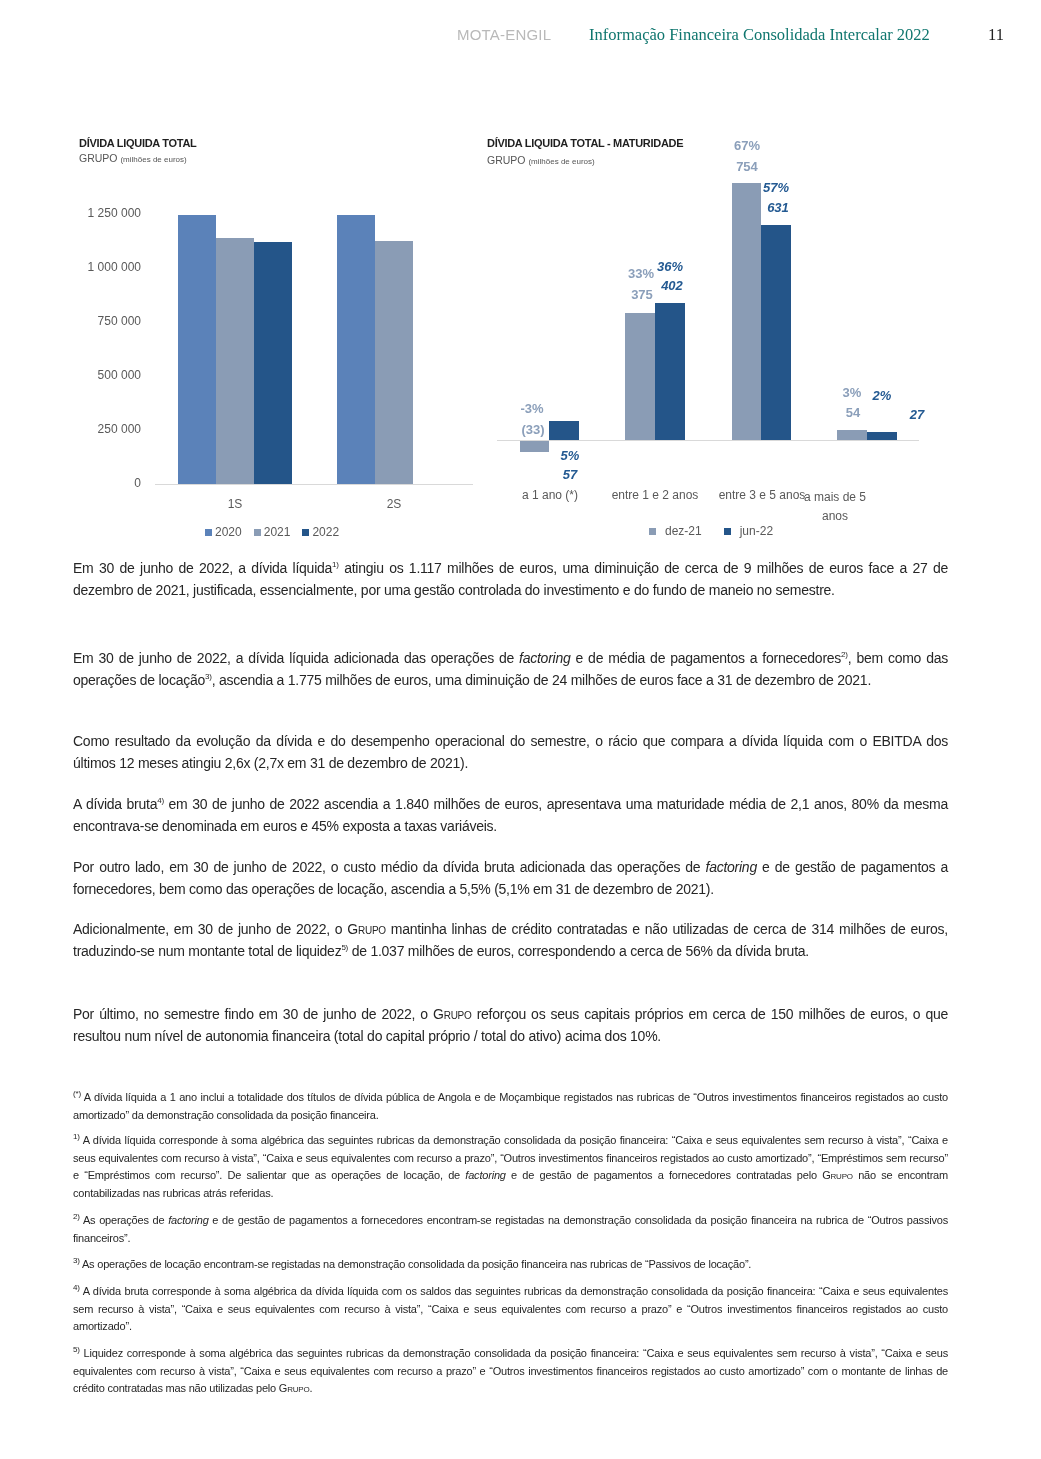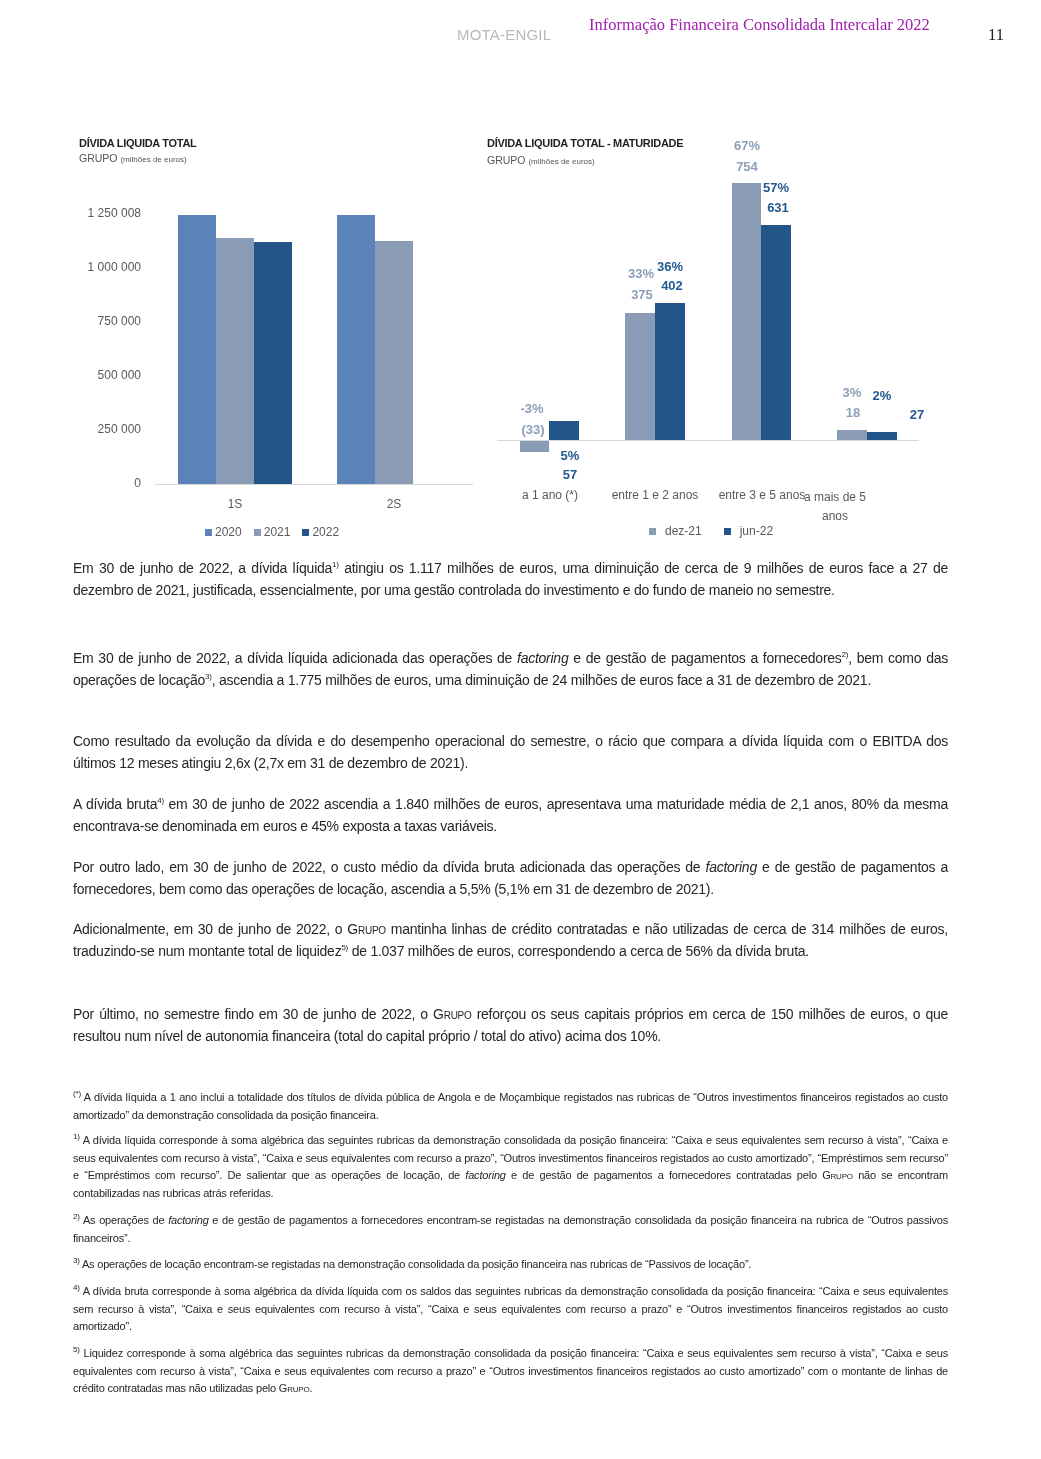--- a/index.html
+++ b/index.html
@@ -1,38 +1,38 @@
 <!DOCTYPE html>
 <html><head>
 <meta charset="utf-8">
 <style>
   html, body { margin: 0; padding: 0; background: #ffffff; }
   body { width: 1041px; height: 1459px; position: relative; overflow: hidden; font-family: "Liberation Sans", "DejaVu Sans", sans-serif; color: #1f1f1f; }
   .abs { position: absolute; }
   
   #hdr-logo { left: 457px; top: 26px; font-family: "Liberation Sans", sans-serif; font-size: 15px; color: #b9b9b9; letter-spacing: 0.2px; }
-  #hdr-title { left: 589px; top: 15px; font-family: "Liberation Serif", "DejaVu Serif", serif; font-size: 16.5px; color: #a21caf; }
+  #hdr-title { left: 589px; top: 25px; font-family: "Liberation Serif", "DejaVu Serif", serif; font-size: 16.5px; color: #0f766e; }
   #hdr-page { left: 988px; top: 25px; font-family: "Liberation Serif", "DejaVu Serif", serif; font-size: 16.5px; color: #222; }
 
   
   .ctitle { font-family: "Liberation Sans", sans-serif; font-weight: bold; font-size: 11px; color: #1f1f1f; letter-spacing: -0.3px; }
   .csub { font-family: "Liberation Sans", sans-serif; font-size: 10.5px; color: #555; }
   .csub small { font-size: 8px; }
 
   .ytick { font-family: "Liberation Sans", sans-serif; font-size: 12px; color: #595959; text-align: right; width: 80px; }
   .xtick { font-family: "Liberation Sans", sans-serif; font-size: 12px; color: #595959; text-align: center; }
   .axisline { background: #d9d9d9; height: 1px; }
   .bar { position: absolute; }
   .legend { font-family: "Liberation Sans", sans-serif; font-size: 12px; color: #595959; display: flex; align-items: center; gap: 6px; }
   .legend .sw { display: inline-block; width: 7px; height: 7px; }
   .legend .item { display: inline-flex; align-items: center; gap: 3px; margin-right: 6px; }
 
   .lbl { position: absolute; font-family: "Liberation Sans", sans-serif; font-weight: bold; font-size: 13px; text-align: center; width: 50px; line-height: 20px; }
   .lbl.dez { color: #8b9fba; }
-  .lbl.jun { color: #245a92; }
+  .lbl.jun { color: #245a92; font-style: italic; }
 
   
   .para { position: absolute; left: 73px; width: 875px; font-family: "Liberation Sans", sans-serif; font-size: 14px; line-height: 21.5px; color: #262626; text-align: justify; letter-spacing: -0.25px; }
   .para sup, .fn sup { font-size: 8px; line-height: 0; }
   .sc { font-variant: small-caps; }
   .fn { position: absolute; left: 73px; width: 875px; font-family: "Liberation Sans", sans-serif; font-size: 11px; line-height: 17.5px; color: #262626; text-align: justify; letter-spacing: -0.2px; }
 </style>
 </head>
 <body>
 
@@ -40,21 +40,21 @@
 <div class="abs" id="hdr-title">Informação Financeira Consolidada Intercalar 2022</div>
 <div class="abs" id="hdr-page">11</div>
 
 <div>
   <div class="abs ctitle" style="left:79px; top:137px;">DÍVIDA LIQUIDA TOTAL</div>
   <div class="abs csub" style="left:79px; top:152px;">
     <span>GRUPO</span>
     <small>(milhões de euros)</small>
   </div>
 
-  <div class="abs ytick" style="left:61px; top:206px;">1 250 008</div>
+  <div class="abs ytick" style="left:61px; top:206px;">1 250 000</div>
   <div class="abs ytick" style="left:61px; top:260px;">1 000 000</div>
   <div class="abs ytick" style="left:61px; top:314px;">750 000</div>
   <div class="abs ytick" style="left:61px; top:368px;">500 000</div>
   <div class="abs ytick" style="left:61px; top:422px;">250 000</div>
   <div class="abs ytick" style="left:61px; top:476px;">0</div>
 
   <div class="bar" style="left:178px; top:215px; width:38px; height:269px; background:#5b82b9;"></div>
   <div class="bar" style="left:216px; top:238px; width:38px; height:246px; background:#8a9cb5;"></div>
   <div class="bar" style="left:254px; top:242px; width:38px; height:242px; background:#245589;"></div>
 
@@ -109,21 +109,21 @@
   <div class="lbl dez" style="left:617px; top:285px;">375</div>
   <div class="lbl jun" style="left:645px; top:257px;">36%</div>
   <div class="lbl jun" style="left:647px; top:276px;">402</div>
 
   <div class="lbl dez" style="left:722px; top:136px;">67%</div>
   <div class="lbl dez" style="left:722px; top:157px;">754</div>
   <div class="lbl jun" style="left:751px; top:178px;">57%</div>
   <div class="lbl jun" style="left:753px; top:198px;">631</div>
 
   <div class="lbl dez" style="left:827px; top:383px;">3%</div>
-  <div class="lbl dez" style="left:828px; top:403px;">18</div>
+  <div class="lbl dez" style="left:828px; top:403px;">54</div>
   <div class="lbl jun" style="left:857px; top:386px;">2%</div>
   <div class="lbl jun" style="left:892px; top:405px;">27</div>
 
   <div class="abs xtick" style="left:505px; top:488px; width:90px;">a 1 ano (*)</div>
   <div class="abs xtick" style="left:600px; top:488px; width:110px;">entre 1 e 2 anos</div>
   <div class="abs xtick" style="left:710px; top:488px; width:104px;">entre 3 e 5 anos</div>
   <div class="abs xtick" style="left:790px; top:488px; width:90px; line-height:19px;">a mais de 5 anos</div>
 
   <div class="abs legend" style="left:641px; top:524px;margin-left:8px;">
     <span class="item" style="margin-right:16px;">
@@ -132,21 +132,21 @@
       </span>
     <span class="item">
         <span class="sw" style="background:#245589; margin-right:6px;"></span>
         <span>jun-22</span>
       </span>
   </div>
 </div>
 
 <div class="para" style="top:558px;"><span>Em 30 de junho de 2022, a dívida líquida</span><sup>1)</sup><span> atingiu os 1.117 milhões de euros, uma diminuição de cerca de 9 milhões de euros face a 27 de dezembro de 2021, justificada, essencialmente, por uma gestão controlada do investimento e do fundo de maneio no semestre.</span></div>
 
-<div class="para" style="top:648px;"><span>Em 30 de junho de 2022, a dívida líquida adicionada das operações de </span><em>factoring</em><span> e de gestão de pagamentos a fornecedores</span><sup>2)</sup><span>, bem como das operações de locação</span><sup>3)</sup><span>, ascendia a 1.775 milhões de euros, uma diminuição de 24 milhões de euros face a 31 de dezembro de 2021.</span></div>
+<div class="para" style="top:648px;"><span>Em 30 de junho de 2022, a dívida líquida adicionada das operações de </span><em>factoring</em><span> e de média de pagamentos a fornecedores</span><sup>2)</sup><span>, bem como das operações de locação</span><sup>3)</sup><span>, ascendia a 1.775 milhões de euros, uma diminuição de 24 milhões de euros face a 31 de dezembro de 2021.</span></div>
 
 <div class="para" style="top:731px;">Como resultado da evolução da dívida e do desempenho operacional do semestre, o rácio que compara a dívida líquida com o EBITDA dos últimos 12 meses atingiu 2,6x (2,7x em 31 de dezembro de 2021).</div>
 
 <div class="para" style="top:794px;"><span>A dívida bruta</span><sup>4)</sup><span> em 30 de junho de 2022 ascendia a 1.840 milhões de euros, apresentava uma maturidade média de 2,1 anos, 80% da mesma encontrava-se denominada em euros e 45% exposta a taxas variáveis.</span></div>
 
 <div class="para" style="top:857px;"><span>Por outro lado, em 30 de junho de 2022, o custo médio da dívida bruta adicionada das operações de </span><em>factoring</em><span> e de gestão de pagamentos a fornecedores, bem como das operações de locação, ascendia a 5,5% (5,1% em 31 de dezembro de 2021).</span></div>
 
 <div class="para" style="top:919px;"><span>Adicionalmente, em 30 de junho de 2022, o </span><span class="sc">Grupo</span><span> mantinha linhas de crédito contratadas e não utilizadas de cerca de 314 milhões de euros, traduzindo-se num montante total de liquidez</span><sup>5)</sup><span> de 1.037 milhões de euros, correspondendo a cerca de 56% da dívida bruta.</span></div>
 
 <div class="para" style="top:1004px;"><span>Por último, no semestre findo em 30 de junho de 2022, o </span><span class="sc">Grupo</span><span> reforçou os seus capitais próprios em cerca de 150 milhões de euros, o que resultou num nível de autonomia financeira (total do capital próprio / total do ativo) acima dos 10%.</span></div>

